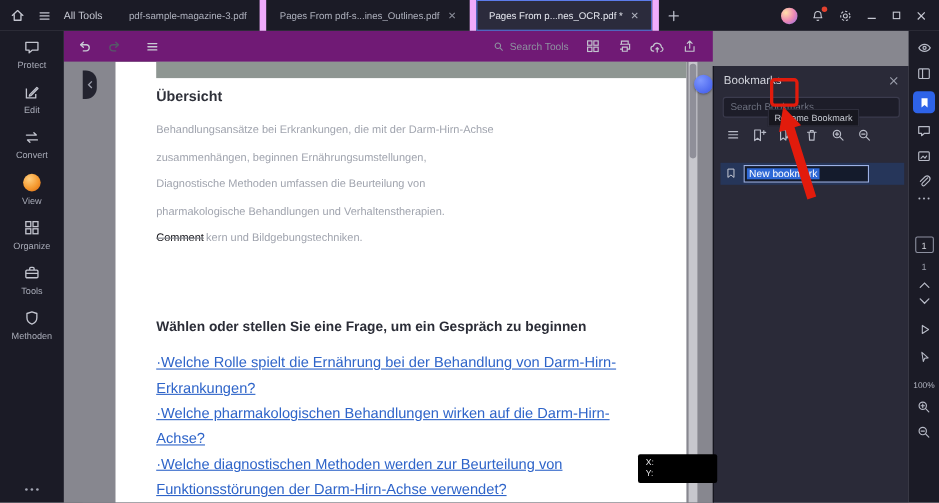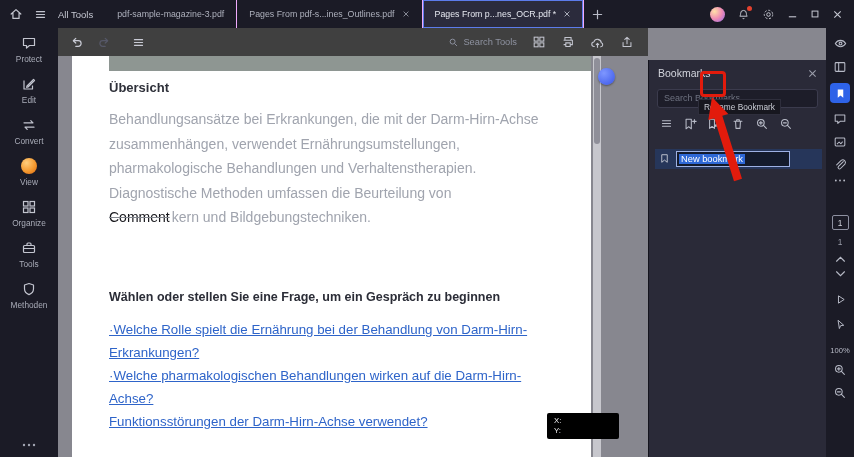--- a/index.html
+++ b/index.html
@@ -7,47 +7,47 @@
   .app { position:relative; width:854px; height:457px; background:#87878f; overflow:hidden; color:#c8cad2; margin:0 auto; }
   svg { display:block; }
   .icon { display:inline-flex; color:#c3c5cf; }
   .dim { color:#565868; }
 
   
   .titlebar { position:absolute; left:0; top:0; width:854px; height:28px; background:#1b1b26; display:flex; align-items:center; z-index:12; }
   .tb-left { display:flex; align-items:center; gap:11px; padding:0 12px 0 9px; }
   .all-tools { font-size:9.5px; color:#c6c8d2; white-space:nowrap; }
   .tabs { display:flex; height:28px; align-items:stretch; }
-  .tab { position:relative; display:flex; align-items:center; justify-content:center; gap:7px; padding:0 12px; font-size:8.8px; color:#aeb1bd; border-right:1px solid #f0abfc; white-space:nowrap; }
+  .tab { position:relative; display:flex; align-items:center; justify-content:center; gap:7px; padding:0 12px; font-size:8.8px; color:#aeb1bd; border-right:6px solid #f0abfc; white-space:nowrap; }
   .tab.active { background:#2b2b3c; color:#e6e8f0; box-shadow:inset 0 0 0 1px #5c7bea; }
   .newtab { width:26px; display:flex; align-items:center; justify-content:center; color:#b9bcc8; }
   .tb-right { margin-left:auto; display:flex; align-items:center; gap:12px; padding-right:11px; }
   .avatar { width:15px; height:15px; border-radius:50%; background:radial-gradient(circle at 30% 30%, #ffe0a8, #ef8bb4 50%, #8f6ae8); }
   .bell-wrap { position:relative; display:inline-flex; }
   .bell-dot { position:absolute; right:-2px; top:-2px; width:5px; height:5px; border-radius:50%; background:#e4412e; }
 
   
-  .toolbar { position:absolute; left:58px; top:28px; width:590px; height:28px; background:#404040; display:flex; align-items:center; z-index:11; }
+  .toolbar { position:absolute; left:58px; top:28px; width:590px; height:28px; background:#701a75; display:flex; align-items:center; z-index:11; }
   .grp-left { display:flex; align-items:center; gap:13px; padding-left:12px; }
   .grp-right { margin-left:auto; display:flex; align-items:center; gap:15px; padding-right:14px; }
   .search-tools { display:flex; align-items:center; gap:4px; font-size:9.3px; color:#8e92a0; }
 
   
   .left-rail { position:absolute; left:0; top:28px; width:58px; height:429px; background:#1b1b26; display:flex; flex-direction:column; align-items:center; padding-top:7px; gap:12px; z-index:11; }
   .rail-item { display:flex; flex-direction:column; align-items:center; gap:3px; color:#a2a5b2; width:100%; cursor:default; }
   .rail-item .lbl { font-size:8.3px; color:#a9acb8; }
   .view-ball { width:16px; height:16px; border-radius:50%; background:radial-gradient(circle at 35% 30%, #ffce7e, #f59a30 55%, #d9660f); }
   .rail-more { margin-top:auto; margin-bottom:9px; color:#a2a5b2; }
 
   
-  .content { position:absolute; left:42px; top:56px; width:590px; height:401px; background:#87878f; overflow:hidden; }
+  .content { position:absolute; left:75px; top:56px; width:590px; height:401px; background:#87878f; overflow:hidden; }
   .page { position:absolute; left:30px; top:0; width:519px; height:401px; background:#ffffff; }
   .img-strip { position:absolute; left:37px; top:0; width:482px; height:15px; background:#8e9692; }
   .doc-h1 { position:absolute; left:37px; top:24px; font-size:13px; font-weight:bold; color:#2e3039; }
-  .para { position:absolute; left:37px; top:51px; font-size:14px; color:#a0a4ae; line-height:24.5px; white-space:nowrap; }
+  .para { position:absolute; left:37px; top:51px; font-size:10px; color:#a0a4ae; line-height:24.5px; white-space:nowrap; }
   .checkin { color:#17171c; margin-right:2px; text-decoration:line-through; text-decoration-color:#83878f; }
   .doc-q { position:absolute; left:37px; top:234px; font-size:12.5px; font-weight:bold; color:#2b2d37; white-space:nowrap; }
   .links { position:absolute; left:37px; top:262px; font-size:13.3px; line-height:23px; color:#2e64c9; white-space:nowrap; }
   .links div { text-decoration:underline; cursor:pointer; }
   .scrollbar { position:absolute; left:551px; top:0; width:8px; height:401px; background:#c7c7cd; }
   .thumb { position:absolute; left:1px; top:2px; width:6px; height:86px; border-radius:3px; background:#8f8f99; }
   .collapse-handle { position:absolute; left:0; top:8px; width:13px; height:26px; background:#23232f; border-radius:0 10px 10px 0; display:flex; align-items:center; justify-content:center; color:#9a9daa; }
   .ai-fab { position:absolute; left:556px; top:12px; width:17px; height:17px; border-radius:50%; background:radial-gradient(circle at 35% 30%, #7e97ff, #3a56e8); box-shadow:0 1px 2px rgba(0,0,0,.4); }
   .coord-tip { position:absolute; left:505px; top:357px; width:72px; height:26px; background:#000; border-radius:2px; color:#f0f0f2; font-size:7.8px; padding:3px 0 0 7px; line-height:10px; z-index:20; }
 
@@ -275,31 +275,32 @@
         </svg>
     </span>
   </nav>
 
   <main class="content">
     <div class="page">
       <div class="img-strip"></div>
       <h1 class="doc-h1">Übersicht</h1>
       <div class="para">
         <div>Behandlungsansätze bei Erkrankungen, die mit der Darm-Hirn-Achse</div>
-        <div>zusammenhängen, verwendet Ernährungsumstellungen,</div>
+        <div>zusammenhängen, beginnen Ernährungsumstellungen,</div>
+        <div>Diagnostische Methoden umfassen die Beurteilung von</div>
         <div>pharmakologische Behandlungen und Verhaltenstherapien.</div>
-        <div>Diagnostische Methoden umfassen die Beurteilung von</div>
         <div><span class="checkin">Comment</span><span>kern und Bildgebungstechniken.</span></div>
       </div>
       <div class="doc-q">Wählen oder stellen Sie eine Frage, um ein Gespräch zu beginnen</div>
       <div class="links">
         <div>·Welche Rolle spielt die Ernährung bei der Behandlung von Darm-Hirn-</div>
         <div>Erkrankungen?</div>
         <div>·Welche pharmakologischen Behandlungen wirken auf die Darm-Hirn-</div>
         <div>Achse?</div>
+        <div>·Welche diagnostischen Methoden werden zur Beurteilung von</div>
         <div>Funktionsstörungen der Darm-Hirn-Achse verwendet?</div>
       </div>
     </div>
     <div class="scrollbar">
       <div class="thumb"></div>
     </div>
     <div class="collapse-handle">
       <svg width="6" height="8" viewBox="0 0 6 8" fill="none" stroke="currentColor" stroke-width="1.2">
           <path d="M4.5 1 1.5 4l3 3"></path>
         </svg>

